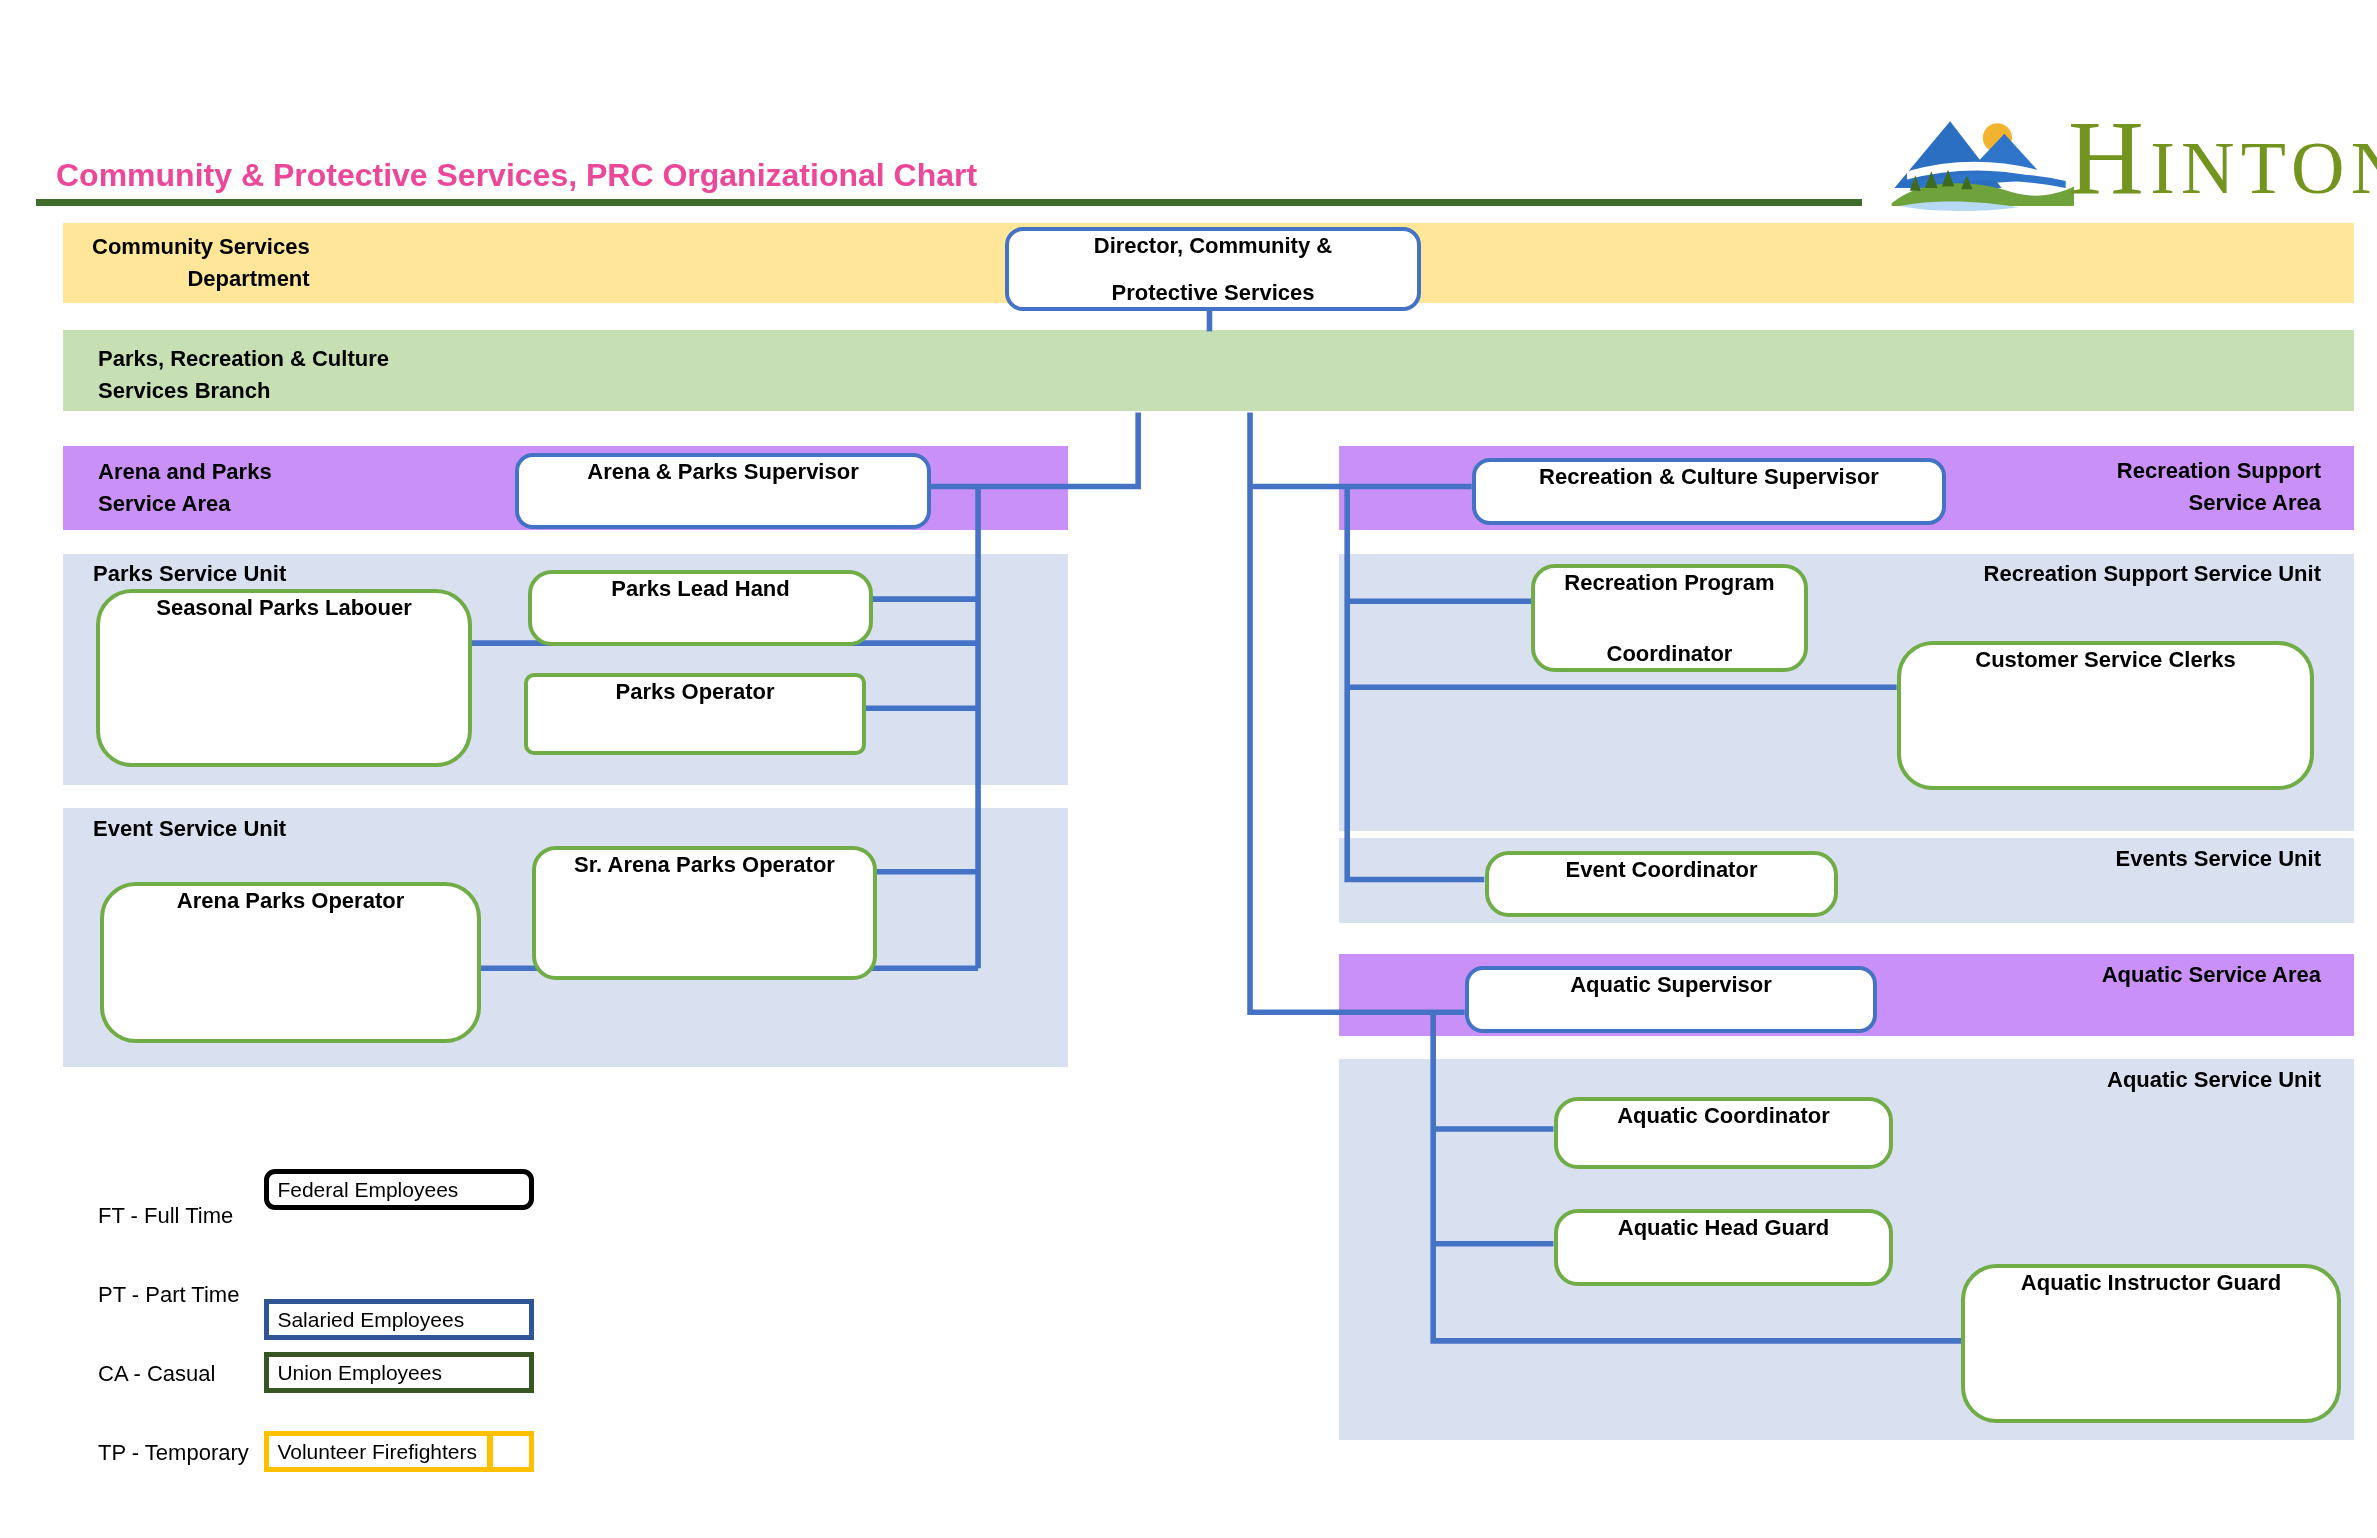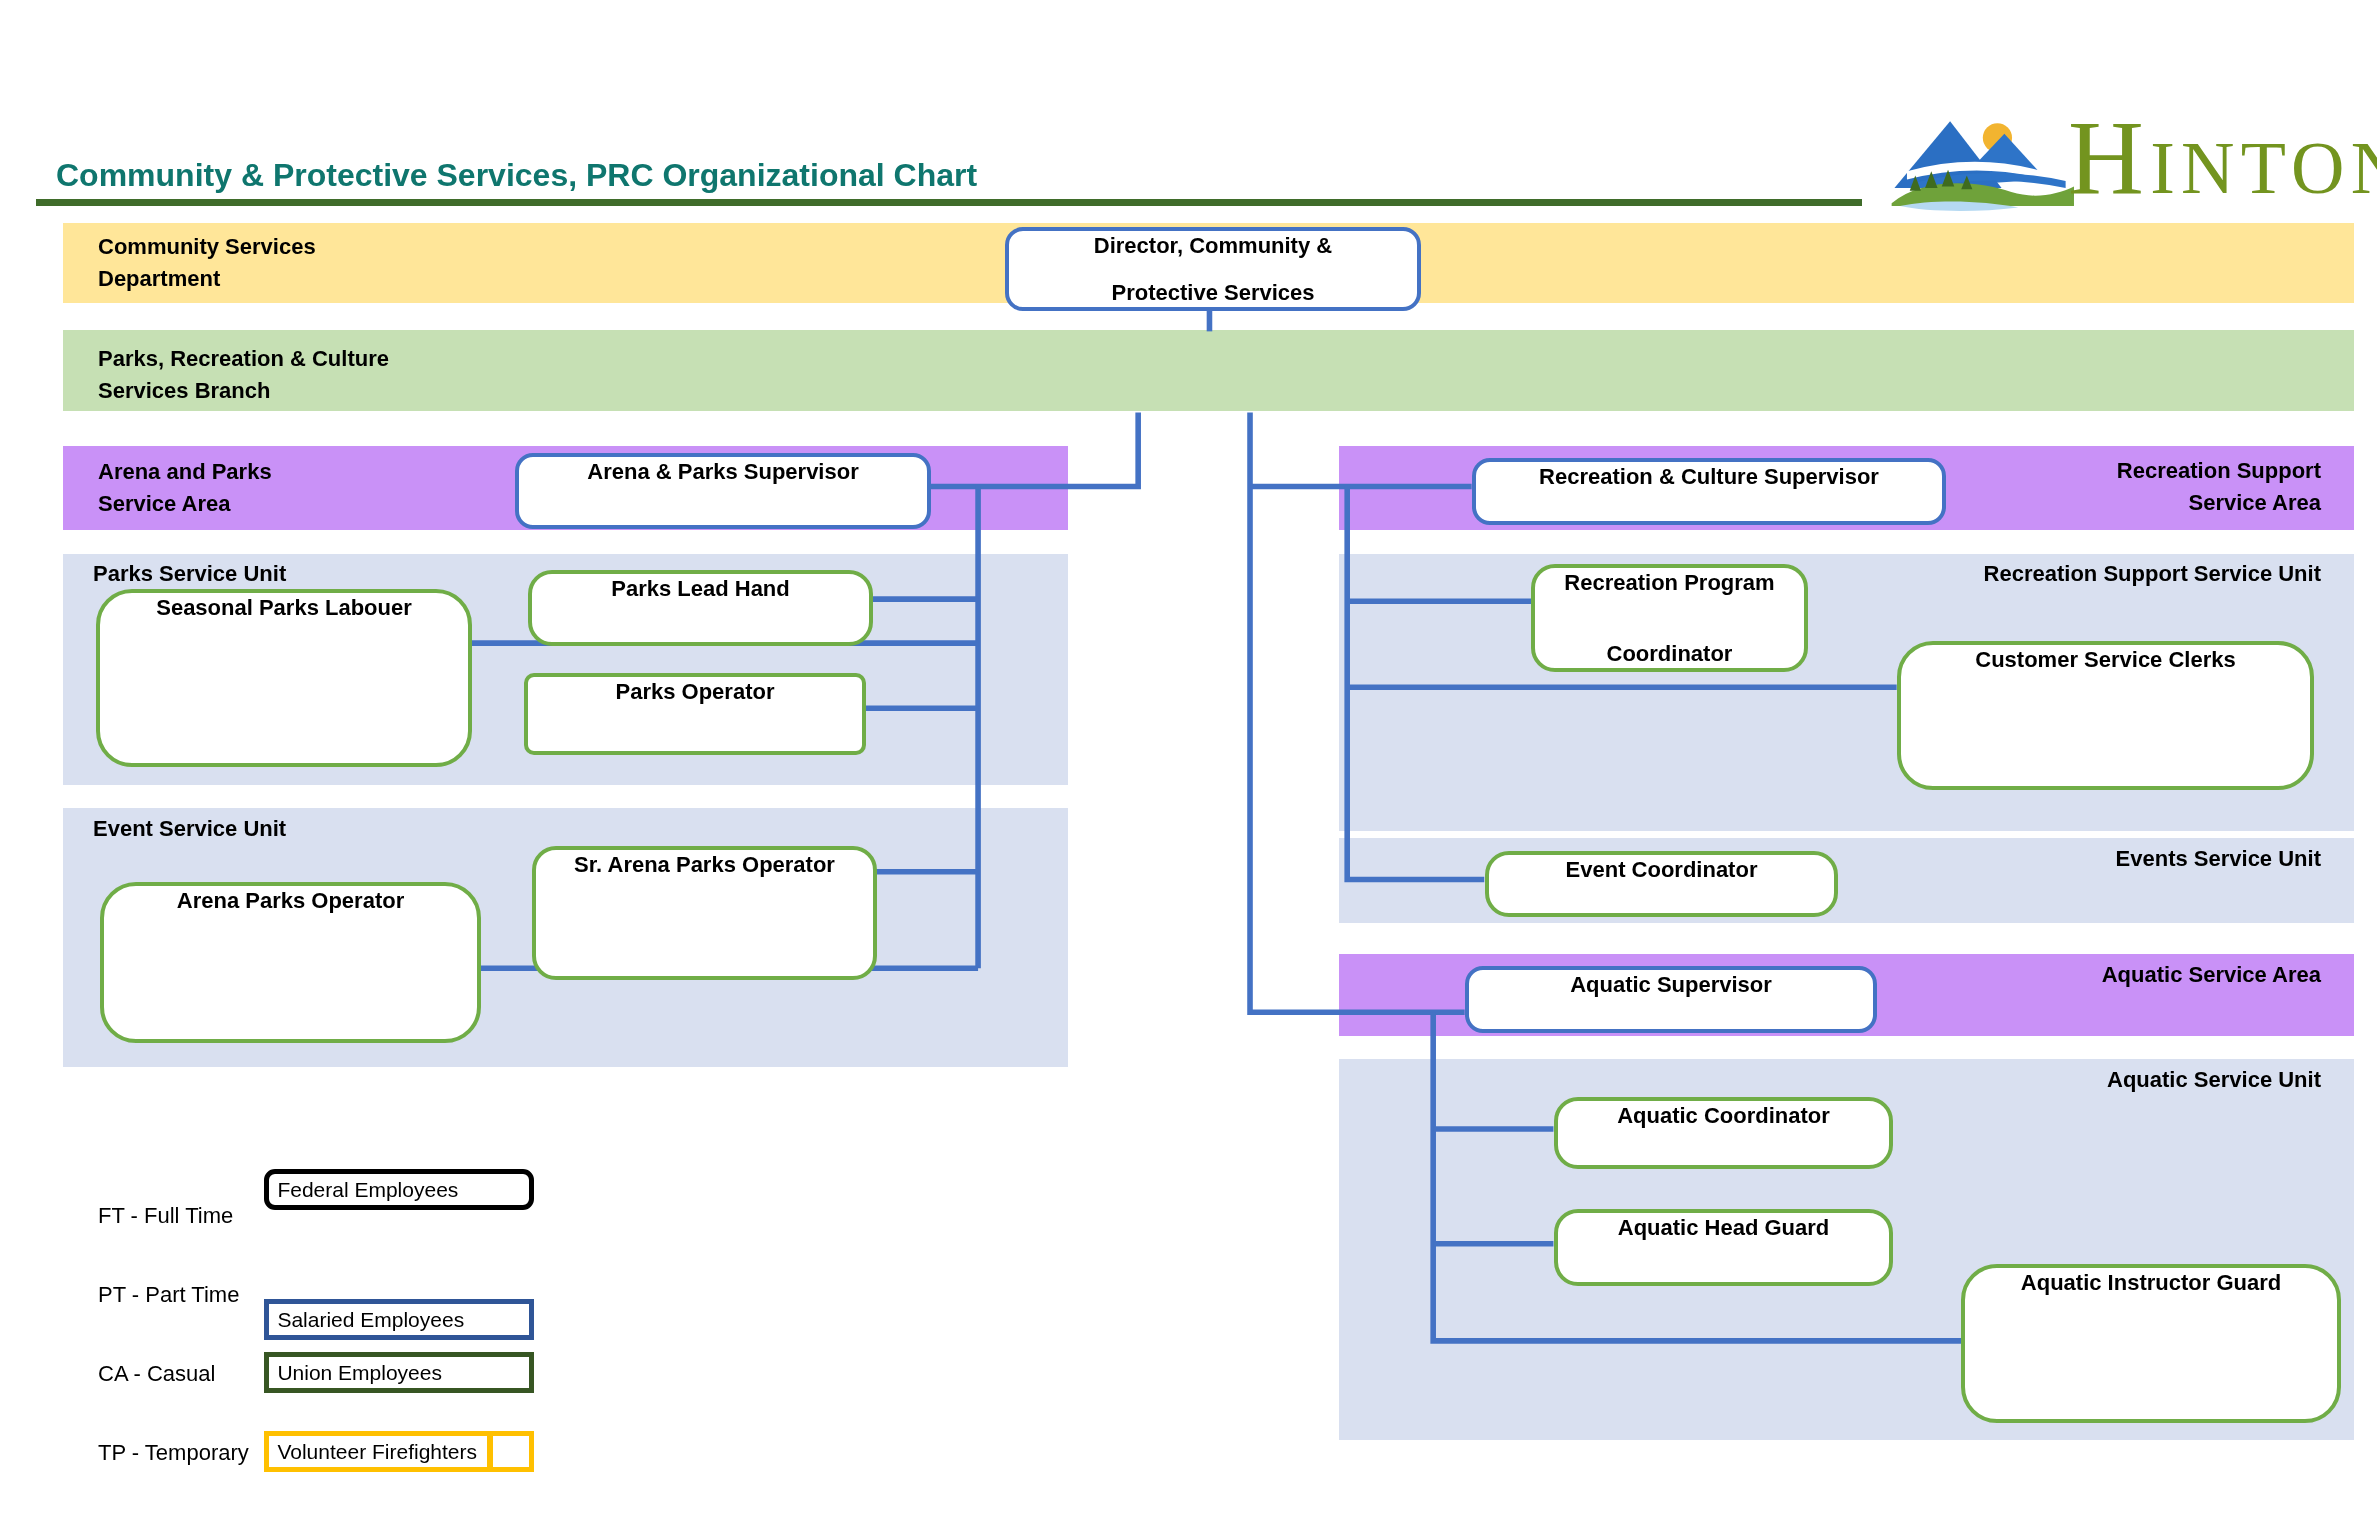--- a/index.html
+++ b/index.html
@@ -6,21 +6,21 @@
   body{
     width:2377px;height:1538px;background:#ffffff;
     font-family:"Liberation Sans","DejaVu Sans",sans-serif;
     color:#000;overflow:hidden;
   }
   .page{position:relative;width:2377px;height:1538px;}
 
   
   .page-title{
     position:absolute;left:56px;top:157px;
-    font-size:32px;font-weight:bold;color:#0f766e;white-space:nowrap;
+    font-size:32px;font-weight:bold;color:#ec4899;white-space:nowrap;
   }
   .title-rule{position:absolute;left:36px;top:199px;width:1826px;height:7px;background:#3F6C2A;}
 
   
   .logo-graphic{position:absolute;left:1891px;top:110px;width:185px;height:103px;}
   .logo-word{
     position:absolute;left:2068px;top:105px;width:294px;height:105px;line-height:105px;
     font-family:"Liberation Serif","DejaVu Serif",serif;
     font-size:105px;font-variant-caps:small-caps;font-variant:small-caps;
     letter-spacing:6.3px;color:#73941F;font-weight:500;
@@ -93,21 +93,21 @@
   <div class="band band-green" style="left:63px;top:330px;width:2291px;height:81px;"></div>
   <div class="band band-purple" style="left:63px;top:446px;width:1005px;height:84px;"></div>
   <div class="band band-purple" style="left:1339px;top:446px;width:1015px;height:84px;"></div>
   <div class="panel panel-blue" style="left:63px;top:554px;width:1005px;height:231px;"></div>
   <div class="panel panel-blue" style="left:63px;top:808px;width:1005px;height:259px;"></div>
   <div class="panel panel-blue" style="left:1339px;top:554px;width:1015px;height:277px;"></div>
   <div class="panel panel-blue" style="left:1339px;top:838px;width:1015px;height:85px;"></div>
   <div class="band band-purple" style="left:1339px;top:954px;width:1015px;height:82px;"></div>
   <div class="panel panel-blue" style="left:1339px;top:1059px;width:1015px;height:381px;"></div>
 
-  <div class="area-label" style="left:98px;top:231px;">
+  <div class="area-label" style="left:92px;top:231px;text-align:right;">
     <span>Community Services</span>
     <span>Department</span>
   </div>
   <div class="area-label" style="left:98px;top:343px;">
     <span>Parks, Recreation &amp; Culture</span>
     <span>Services Branch</span>
   </div>
   <div class="area-label" style="left:98px;top:456px;">
     <span>Arena and Parks</span>
     <span>Service Area</span>

